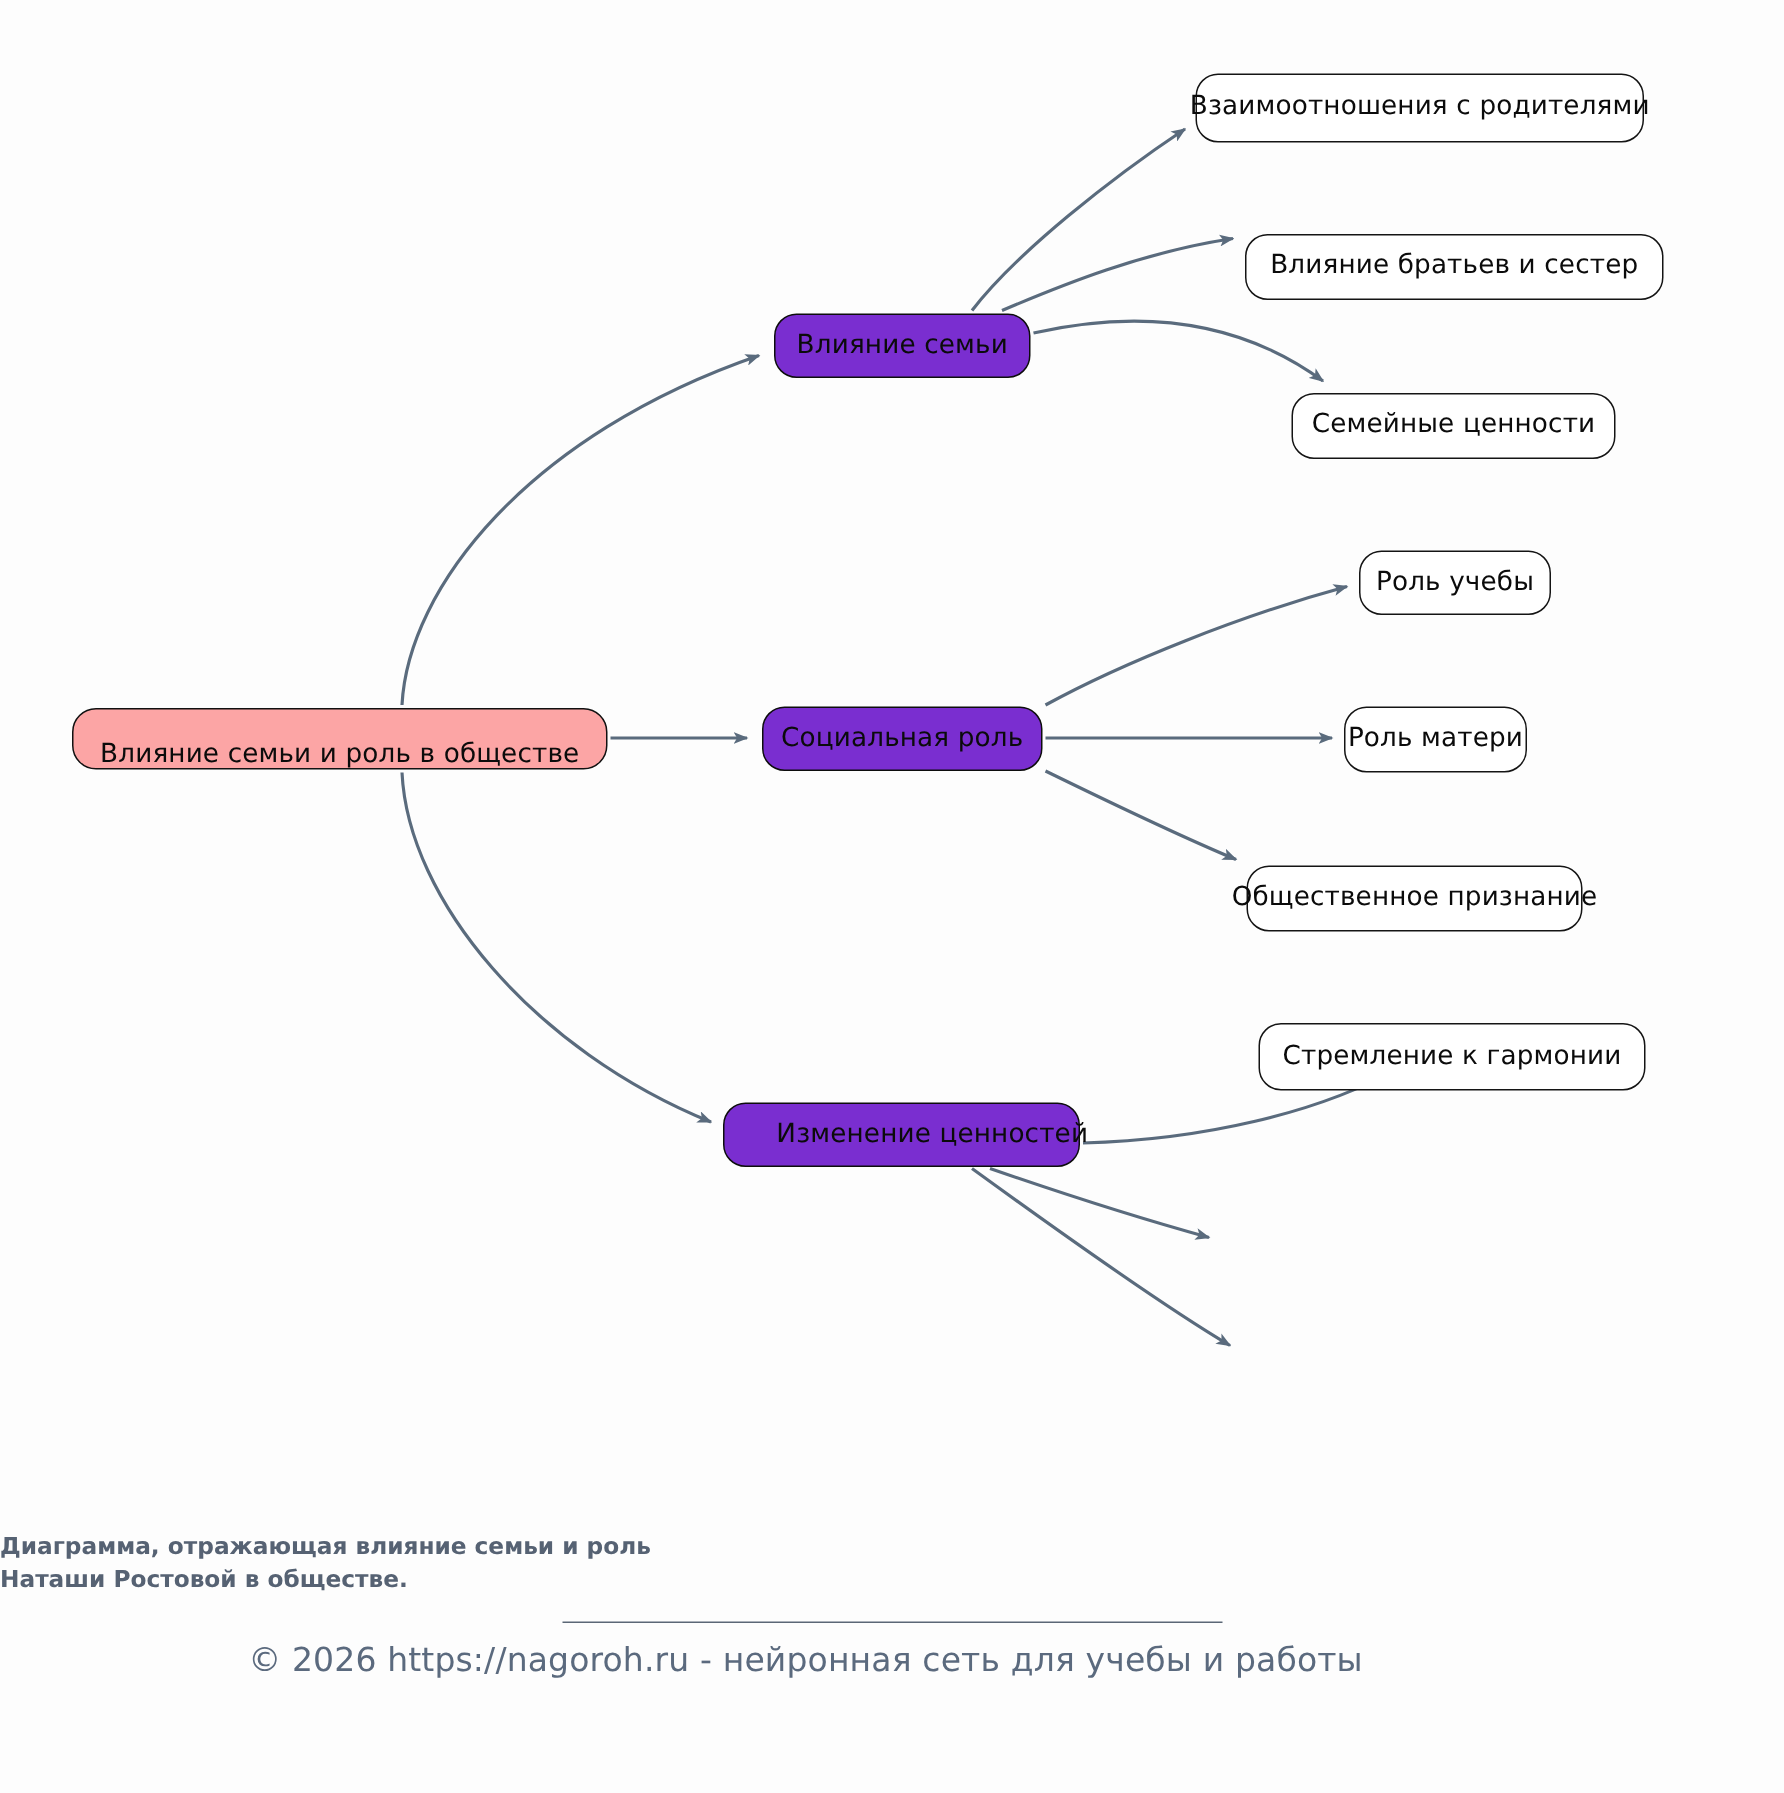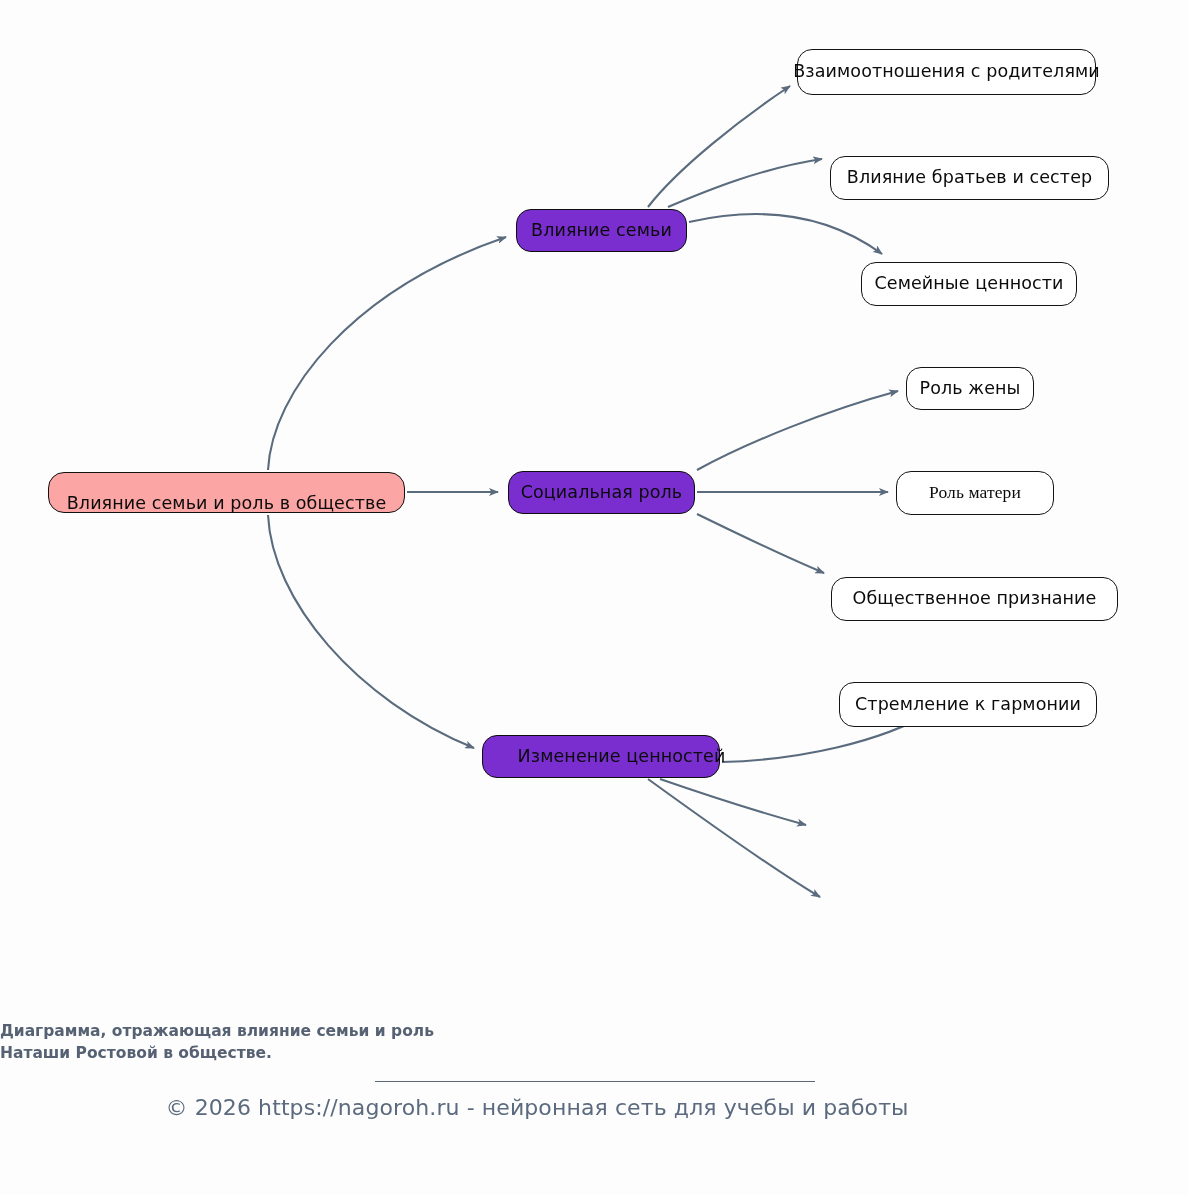--- a/index.html
+++ b/index.html
@@ -151,28 +151,28 @@
 
   <div class="node node-leaf" style="left:861px; top:262px; width:216px; height:44px;">
     <span class="node-label">Семейные ценности</span>
   </div>
 
   <div class="node node-branch" style="left:508px; top:471px; width:187px; height:43px;">
     <span class="node-label">Социальная роль</span>
   </div>
 
   <div class="node node-leaf" style="left:906px; top:367px; width:128px; height:43px;">
-    <span class="node-label">Роль жены</span>
+    <span class="node-label">Роль учебы</span>
   </div>
 
-  <div class="node node-leaf" style="left:896px; top:471px; width:158px; height:44px;font-family:Liberation Serif, serif;">
+  <div class="node node-leaf" style="left:896px; top:471px; width:122px; height:44px;">
     <span class="node-label">Роль матери</span>
   </div>
 
-  <div class="node node-leaf" style="left:831px; top:577px; width:287px; height:44px;">
+  <div class="node node-leaf" style="left:831px; top:577px; width:224px; height:44px;">
     <span class="node-label">Общественное признание</span>
   </div>
 
   <div class="node node-branch" style="left:482px; top:735px; width:238px; height:43px;padding-left:41px;">
     <span class="node-label">Изменение ценностей</span>
   </div>
 
   <div class="node node-leaf" style="left:839px; top:682px; width:258px; height:45px;">
     <span class="node-label">Стремление к гармонии</span>
   </div>

